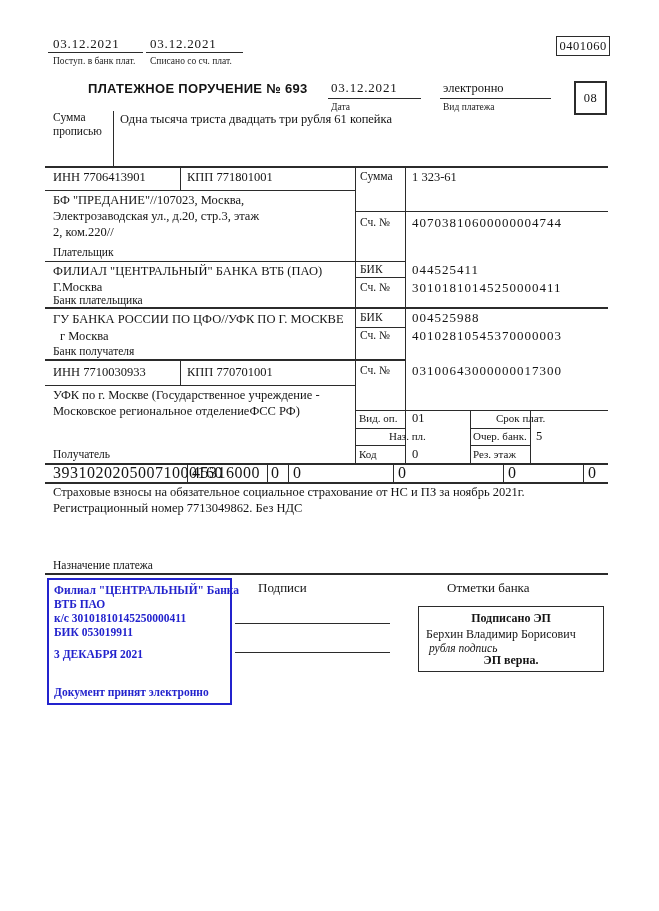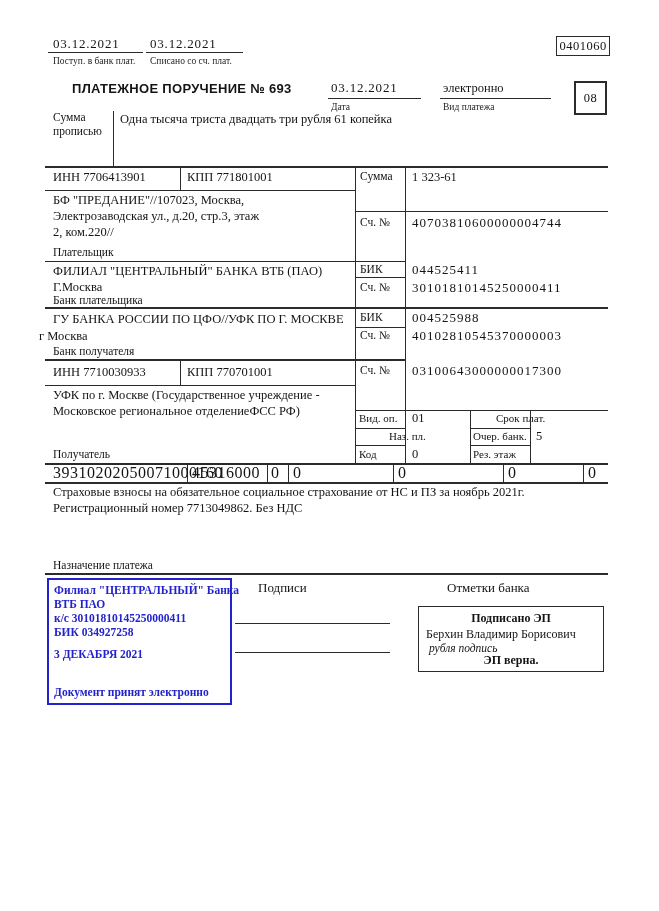--- a/index.html
+++ b/index.html
@@ -34,21 +34,21 @@
   <div class="s" style="left:53px;top:56px;">Поступ. в банк плат.</div>
 
   <div class="date" style="left:150px;top:37px;">03.12.2021</div>
   <div class="hl" style="left:146px;top:52px;width:97px;"></div>
   <div class="s" style="left:150px;top:56px;">Списано со сч. плат.</div>
 
   <div class="box" style="left:556px;top:36px;width:52px;height:18px;">
     <span>0401060</span>
   </div>
 
-  <div class="title" style="left:53px;top:81px;padding-left:19px;">ПЛАТЕЖНОЕ ПОРУЧЕНИЕ № 693</div>
+  <div class="title" style="left:69px;top:81px;padding-left:19px;">ПЛАТЕЖНОЕ ПОРУЧЕНИЕ № 693</div>
   <div class="date" style="left:331px;top:81px;">03.12.2021</div>
   <div class="hl" style="left:328px;top:98px;width:93px;"></div>
   <div class="s" style="left:331px;top:102px;">Дата</div>
   <div class="t" style="left:443px;top:81px;">электронно</div>
   <div class="hl" style="left:440px;top:98px;width:111px;"></div>
   <div class="s" style="left:443px;top:102px;">Вид платежа</div>
   <div class="box" style="left:574px;top:81px;width:29px;height:30px;border-width:2px;">
     <span>08</span>
   </div>
 
@@ -101,21 +101,21 @@
 
   <div class="t" style="left:53px;top:264px;">ФИЛИАЛ "ЦЕНТРАЛЬНЫЙ" БАНКА ВТБ (ПАО)</div>
   <div class="t" style="left:53px;top:280px;">Г.Москва</div>
   <div class="lab" style="left:53px;top:294px;">Банк плательщика</div>
   <div class="lab" style="left:360px;top:263px;">БИК</div>
   <div class="num" style="left:412px;top:263px;">044525411</div>
   <div class="lab" style="left:360px;top:281px;">Сч. №</div>
   <div class="num" style="left:412px;top:281px;">30101810145250000411</div>
 
   <div class="t" style="left:53px;top:312px;">ГУ БАНКА РОССИИ ПО ЦФО//УФК ПО Г. МОСКВЕ</div>
-  <div class="t" style="left:39px;top:329px;">г Москва</div>
+  <div class="t" style="left:60px;top:329px;">г Москва</div>
   <div class="lab" style="left:53px;top:345px;">Банк получателя</div>
   <div class="lab" style="left:360px;top:311px;">БИК</div>
   <div class="num" style="left:412px;top:311px;">004525988</div>
   <div class="lab" style="left:360px;top:329px;">Сч. №</div>
   <div class="num" style="left:412px;top:329px;">40102810545370000003</div>
 
   <div class="t" style="left:53px;top:365px;">ИНН 7710030933</div>
   <div class="t" style="left:187px;top:365px;">КПП 770701001</div>
   <div class="t" style="left:53px;top:388px;">УФК по г. Москве (Государственное учреждение -</div>
   <div class="t" style="left:53px;top:404px;">Московское региональное отделениеФСС РФ)</div>
@@ -146,21 +146,21 @@
   <div class="lab" style="left:53px;top:559px;">Назначение платежа</div>
   <div class="hl2" style="left:45px;top:573px;width:563px;"></div>
 
   <div class="t" style="left:258px;top:581px;font-size:13px;">Подписи</div>
   <div class="t" style="left:447px;top:581px;font-size:13px;">Отметки банка</div>
 
   <div class="stamp">
     <div class="bt" style="left:5px;top:4px;">Филиал "ЦЕНТРАЛЬНЫЙ" Банка</div>
     <div class="bt" style="left:5px;top:18px;">ВТБ ПАО</div>
     <div class="bt" style="left:5px;top:32px;">к/с 30101810145250000411</div>
-    <div class="bt" style="left:5px;top:46px;">БИК 034927258</div>
+    <div class="bt" style="left:5px;top:46px;">БИК 053019911</div>
     <div class="bt" style="left:5px;top:68px;">3 ДЕКАБРЯ 2021</div>
     <div class="bt" style="left:5px;top:106px;">Документ принят электронно</div>
   </div>
 
   <div class="hl" style="left:235px;top:623px;width:155px;"></div>
   <div class="hl" style="left:235px;top:652px;width:155px;"></div>
 
   <div class="ep">
     <div class="ept" style="top:4px;">Подписано ЭП</div>
     <div class="t" style="left:7px;top:20px;font-size:12px;">Берхин Владимир Борисович</div>

